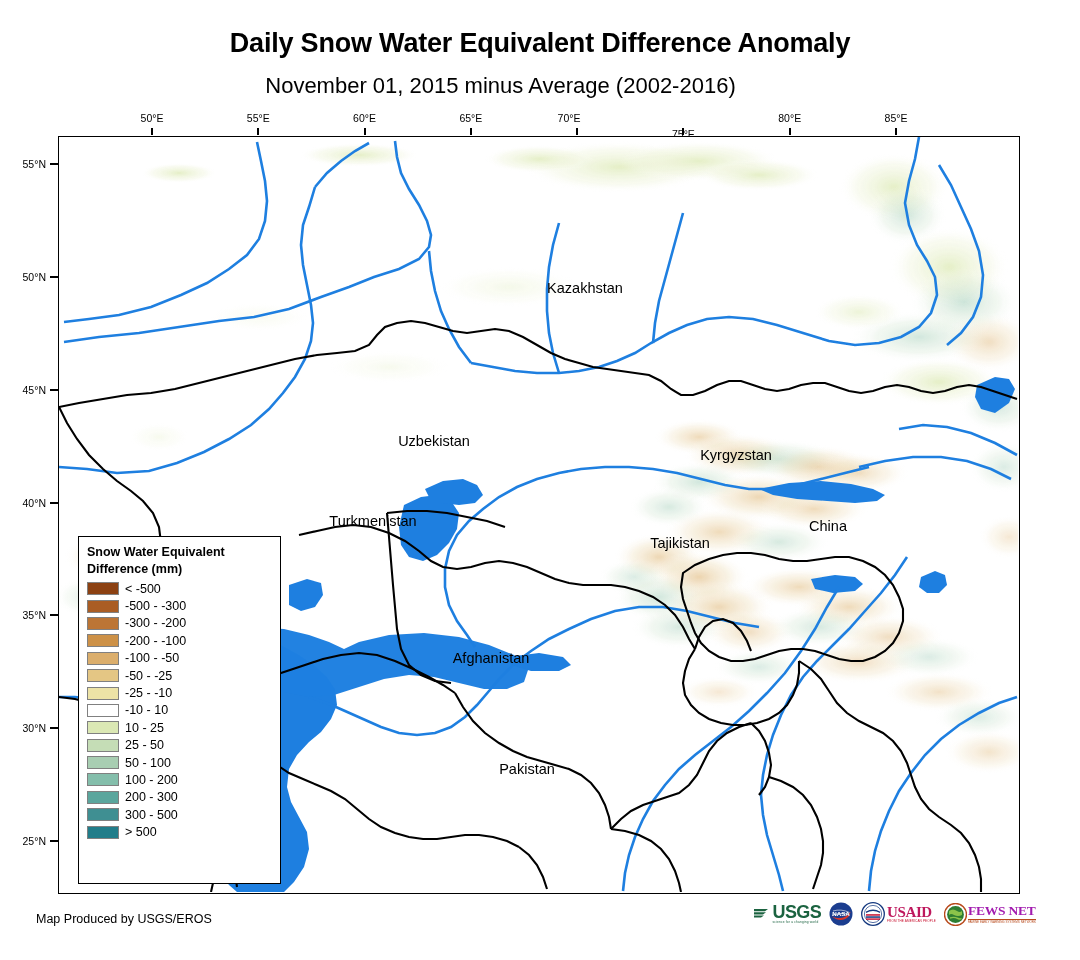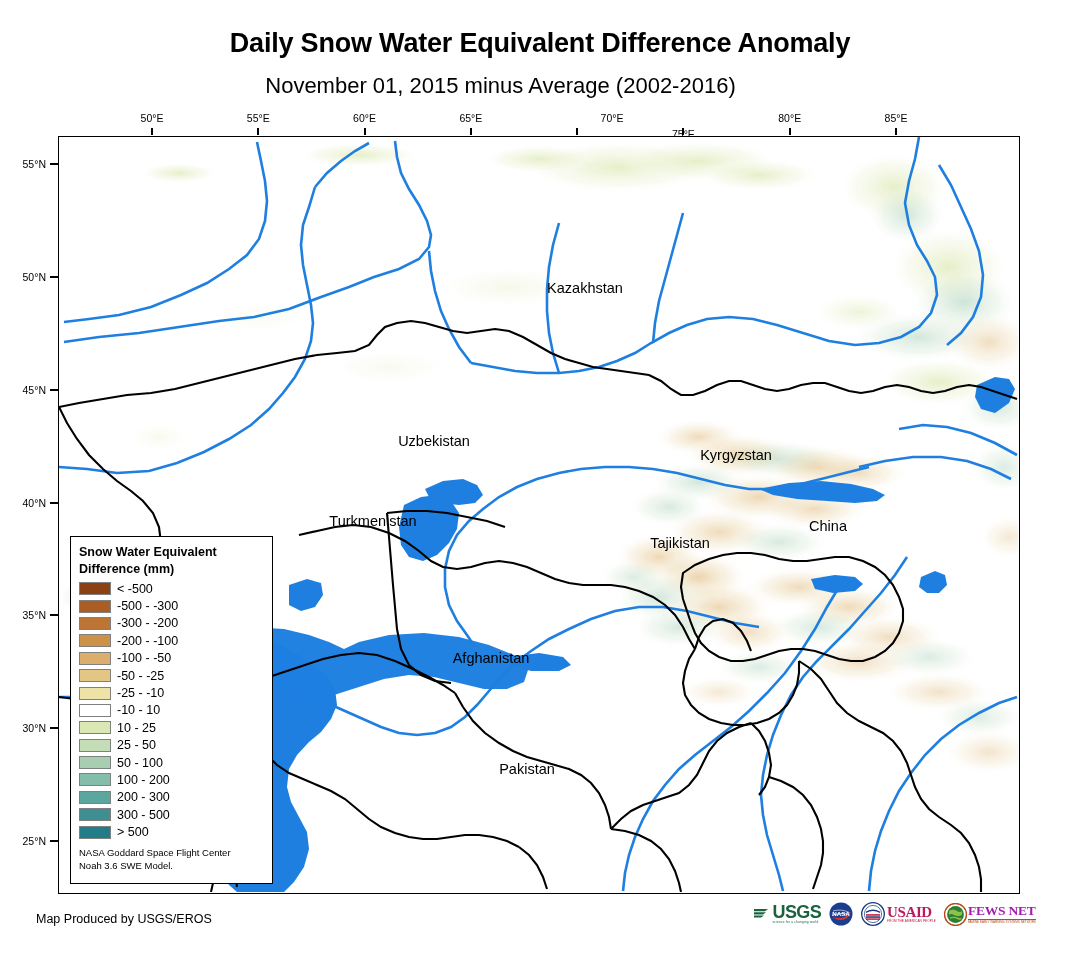--- a/index.html
+++ b/index.html
@@ -85,21 +85,21 @@
     position: absolute;
     font-size: 14.5px;
     white-space: nowrap;
     transform: translate(-50%, -50%);
     color: #000;
   }
 
   
   #legend {
     position: absolute;
-    left: 70px;
+    left: 78px;
     top: 536px;
     width: 203px;
     height: 348px;
     background: #ffffff;
     border: 1.5px solid #000;
     box-sizing: border-box;
     padding: 7px 8px 0 8px;
   }
   #legend-title {
     font-size: 12.5px;
@@ -199,21 +199,21 @@
 
 <div id="lon-axis">
     <div class="lon-label" style="left: 152px; top: 112px;">50°E</div>
     <div class="lon-tick" style="left: 152px; top: 128px;"></div>
     <div class="lon-label" style="left: 258.286px; top: 112px;">55°E</div>
     <div class="lon-tick" style="left: 258.286px; top: 128px;"></div>
     <div class="lon-label" style="left: 364.571px; top: 112px;">60°E</div>
     <div class="lon-tick" style="left: 364.571px; top: 128px;"></div>
     <div class="lon-label" style="left: 470.857px; top: 112px;">65°E</div>
     <div class="lon-tick" style="left: 470.857px; top: 128px;"></div>
-    <div class="lon-label" style="left: 612px; top: 112px;">70°E</div>
+    <div class="lon-label" style="left: 569px; top: 112px;">70°E</div>
     <div class="lon-tick" style="left: 577.143px; top: 128px;"></div>
     <div class="lon-label" style="left: 683.429px; top: 128px;">75°E</div>
     <div class="lon-tick" style="left: 683.429px; top: 128px;"></div>
     <div class="lon-label" style="left: 789.714px; top: 112px;">80°E</div>
     <div class="lon-tick" style="left: 789.714px; top: 128px;"></div>
     <div class="lon-label" style="left: 896px; top: 112px;">85°E</div>
     <div class="lon-tick" style="left: 896px; top: 128px;"></div>
   </div>
 <div id="lat-axis">
     <div class="lat-label" style="left: 10px; width: 36px; top: 164px;">55°N</div>
@@ -556,24 +556,20 @@
       </div>
       <div class="legend-row">
         <div class="legend-swatch" style="background: rgb(63, 143, 146);"></div>
         <div class="legend-text">300 - 500</div>
       </div>
       <div class="legend-row">
         <div class="legend-swatch" style="background: rgb(33, 125, 138);"></div>
         <div class="legend-text">&gt; 500</div>
       </div>
     </div>
-  <div id="legend-source">
-    <div>NASA Goddard Space Flight Center</div>
-    <div>Noah 3.6 SWE Model.</div>
-  </div>
 </div>
 
 <div id="credit">Map Produced by USGS/EROS</div>
 
 <div id="logos">
 
   <div class="logo">
     <svg width="17" height="16" viewBox="0 0 17 16">
       <path d="M1 3 L15 3 L12 5.2 L1 5.2 Z" fill="#1b6340"></path>
       <path d="M1 6.2 L13 6.2 L10 8.4 L1 8.4 Z" fill="#1b6340"></path>

